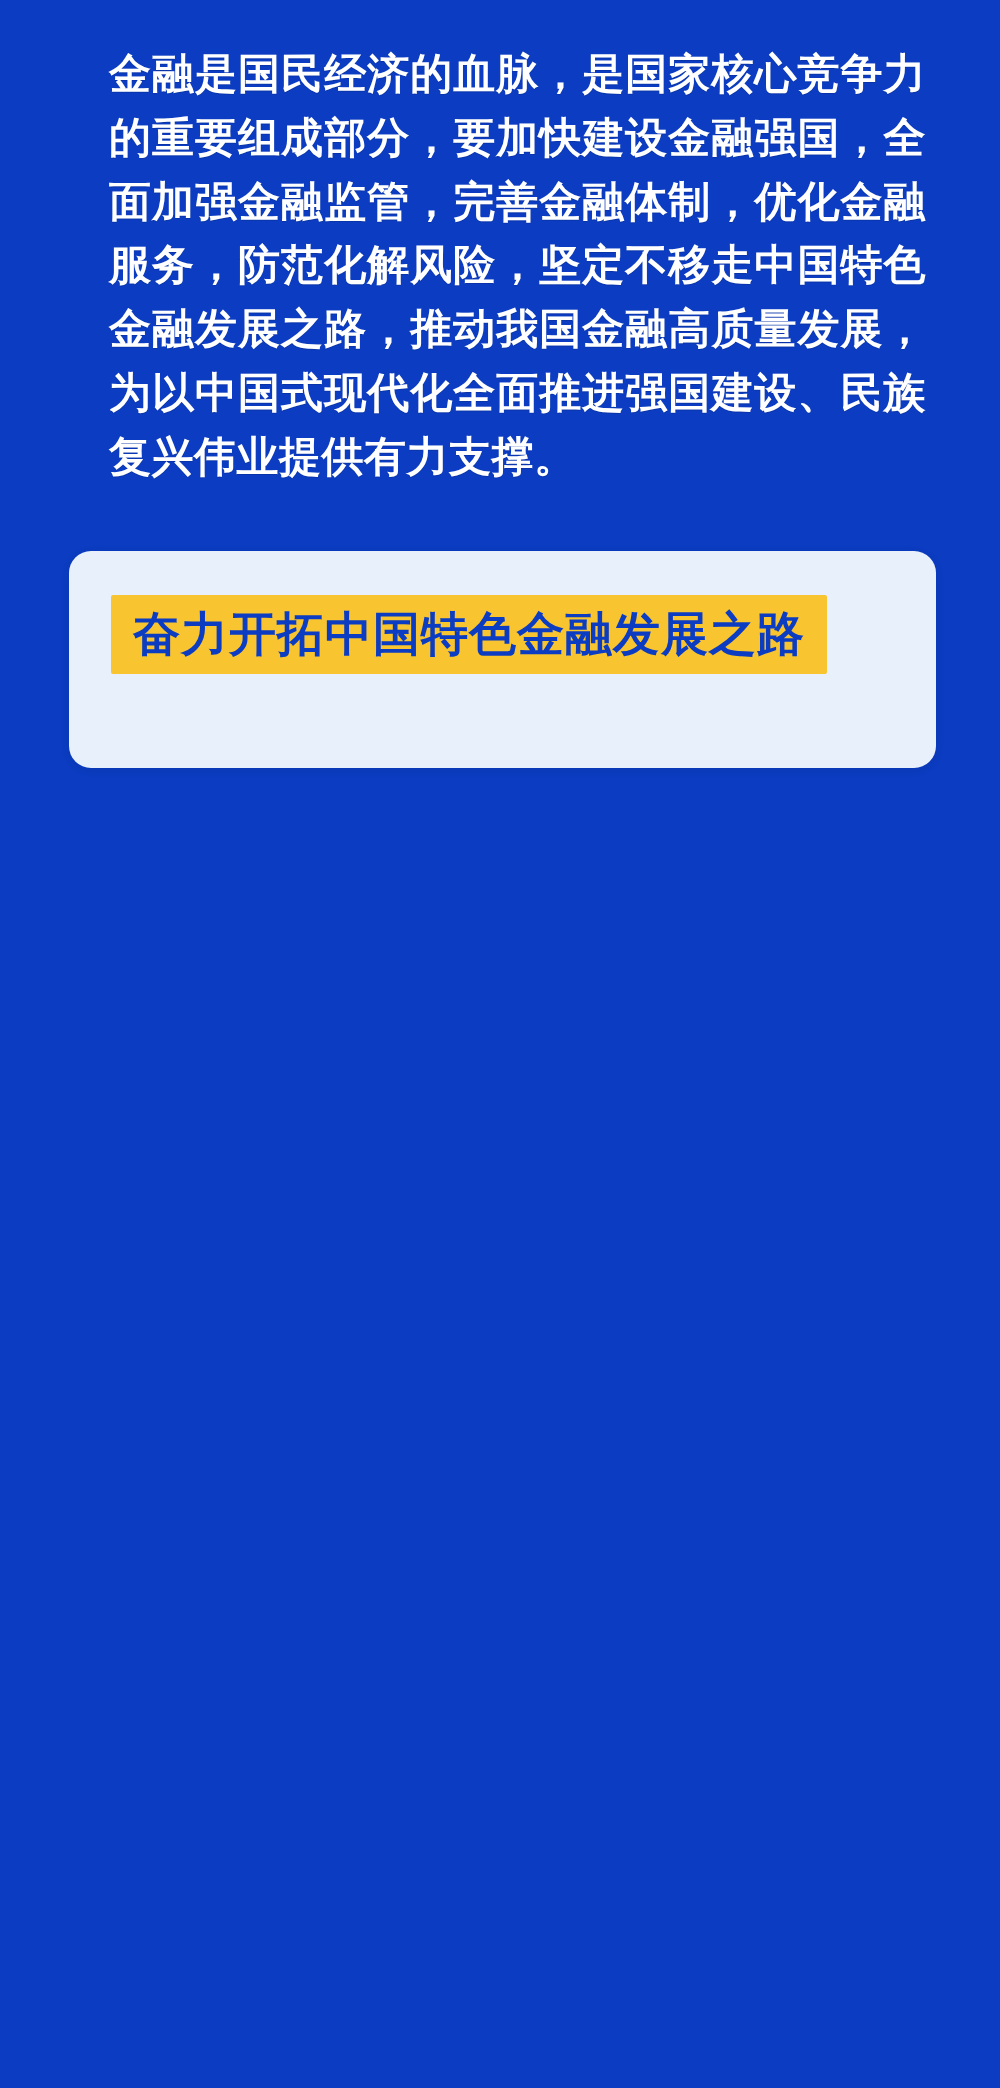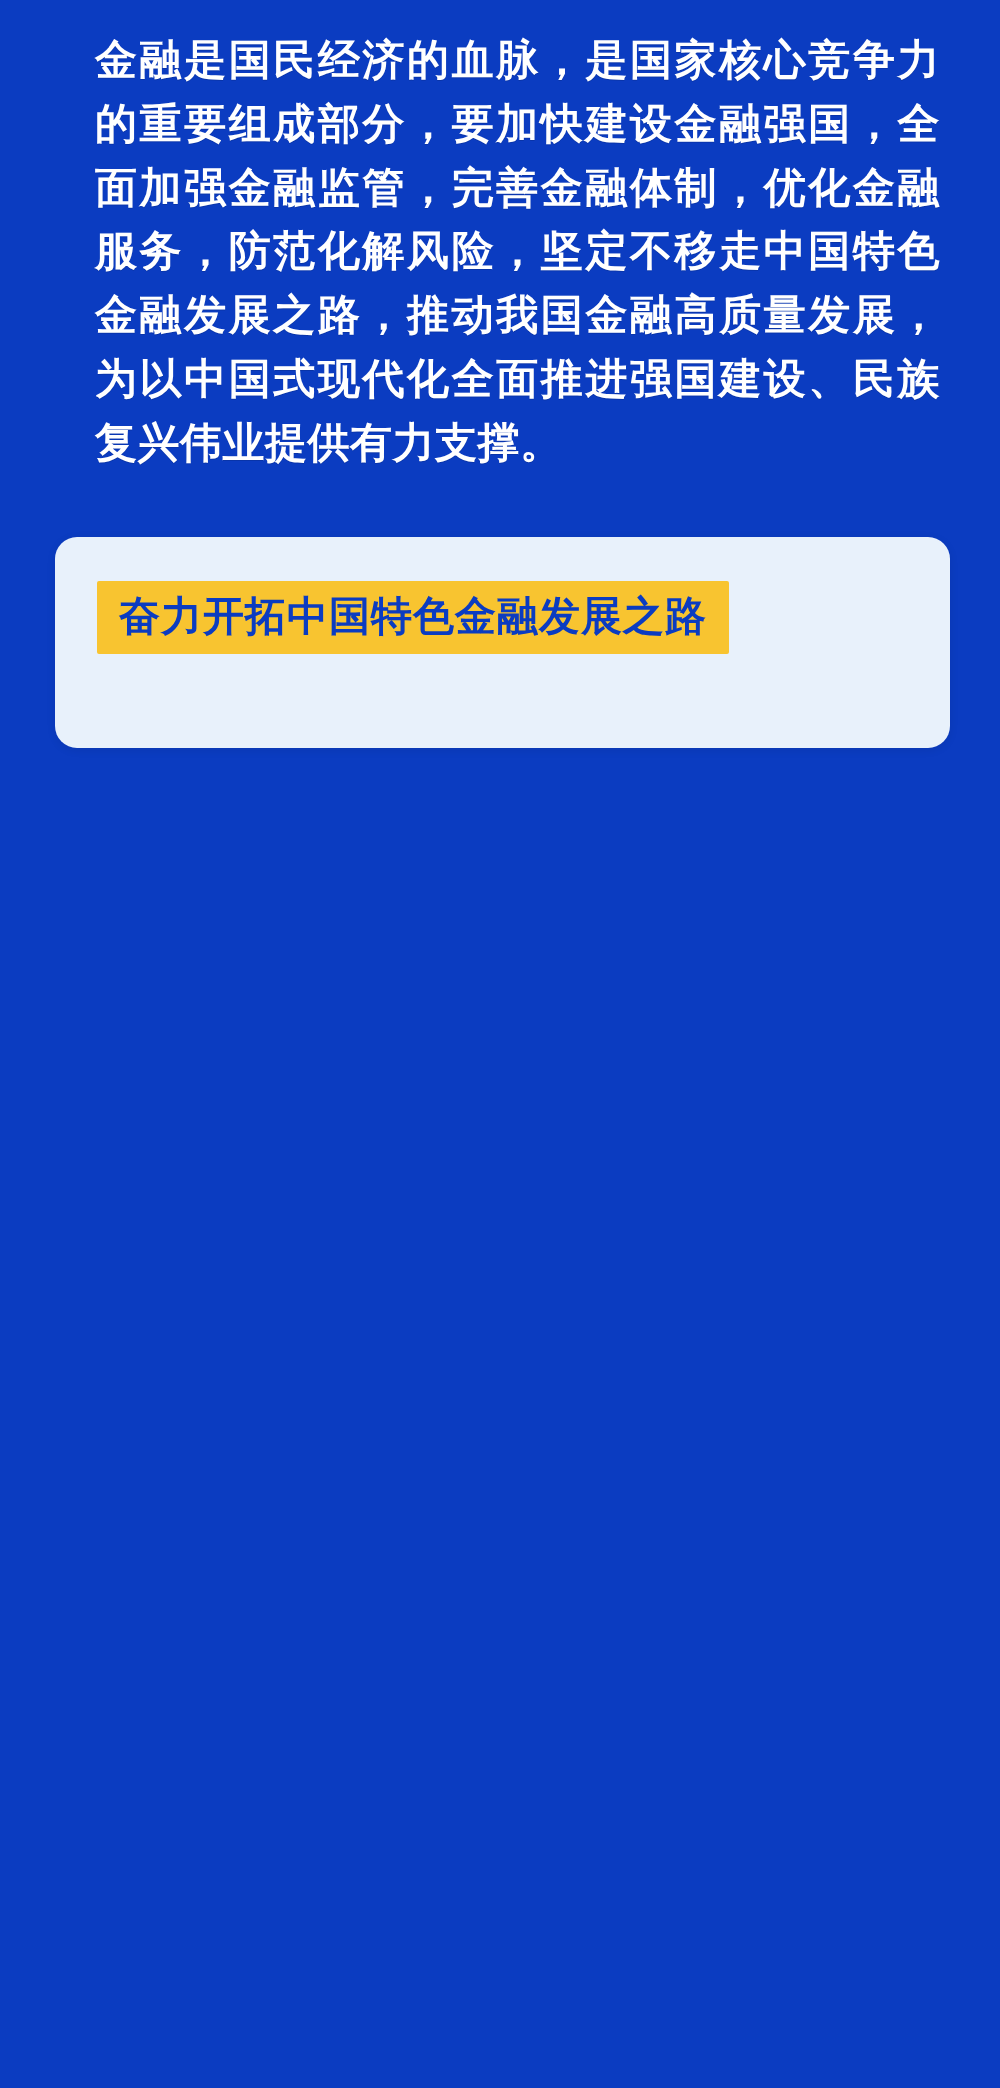--- a/index.html
+++ b/index.html
@@ -11,21 +11,21 @@
     min-height: 2088px;
     background: #0b3cc1;
     font-family: "DejaVu Serif", "Liberation Serif", serif;
     -webkit-font-smoothing: antialiased;
   }
   .page {
     width: 1000px;
     min-height: 2088px;
     box-sizing: border-box;
     background: #0b3cc1;
-    padding: 0;
+    padding: 14px;
     position: relative;
     overflow: hidden;
   }
   
   .lead-block {
     padding: 28px 60px 0 95px;
   }
   .lead-text {
     color: #ffffff;
     font-size: 42px;
@@ -47,21 +47,21 @@
     box-shadow: 0 2px 10px rgba(0,0,0,0.08);
   }
   .card-heading-wrap {
     margin: 0 0 36px 0;
     display: block;
   }
   .card-heading {
     display: inline-block;
     background: #f8c430;
     color: #0b3cc1;
-    font-size: 41px;
+    font-size: 47px;
     font-weight: 700;
     line-height: 1.1;
     padding: 13px 22px 15px 22px;
     letter-spacing: 1px;
     border-radius: 2px;
   }
   .card-body {
     color: #0b3cc1;
     font-size: 40px;
     line-height: 1.56;

